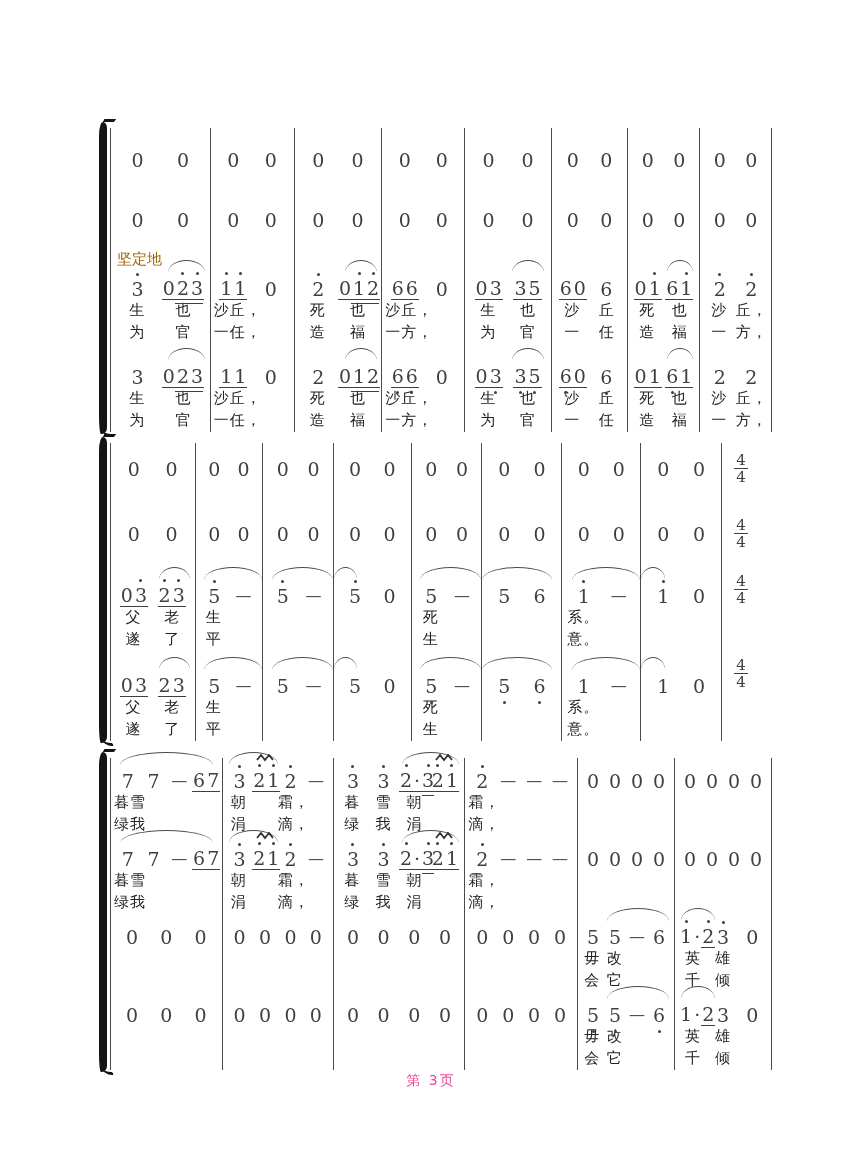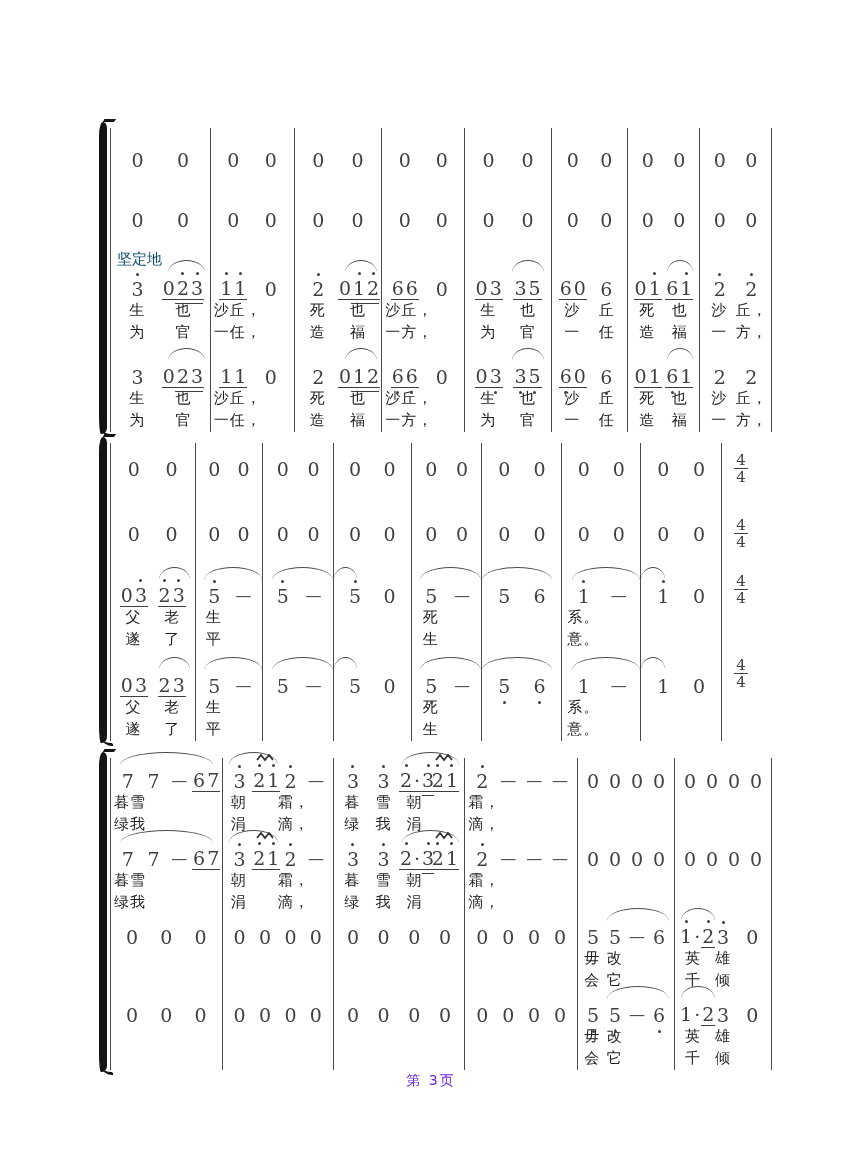--- a/index.html
+++ b/index.html
@@ -17,21 +17,21 @@
            border-radius:4px 4px 5px 2px / 14px 6px 6px 18px;}
   .bracket::before{content:"";position:absolute;top:-3px;left:3px;width:12px;height:5px;
            border-top:3px solid #141414;border-radius:0 0 10px 0;transform:skewX(-30deg);}
   .bracket::after{content:"";position:absolute;bottom:-3px;left:3px;width:10px;height:5px;
            border-bottom:3px solid #141414;border-radius:0 0 0 10px;transform:skewX(25deg);}
   .notesrow{display:flex;align-items:flex-end;position:relative;padding:0 4px;}
   .sysidx0 .sb0 .notesrow{height:64px;align-items:center;}
   .sysidx0 .sb1 .notesrow{height:56px;align-items:center;}
   .sysidx0 .sb2 .notesrow{height:30px;}
   .sysidx0 .sb3 .notesrow{height:44px;}
-  .temporow{height:22px;font-size:15px;line-height:22px;color:#0c4a6e;padding-left:6px;white-space:nowrap;}
+  .temporow{height:22px;font-size:15px;line-height:22px;color:#a16207;padding-left:6px;white-space:nowrap;}
   .sysidx1 .sb0 .notesrow{height:52px;align-items:center;}
   .sysidx1 .sb1 .notesrow{height:78px;align-items:center;}
   .sysidx1 .sb2 .notesrow{height:34px;}
   .sysidx1 .sb3 .notesrow{height:46px;}
   .sysidx2 .notesrow{height:34px;}
   .lyr{display:flex;padding:0 3px;height:22px;line-height:20px;font-size:15px;color:#222;}
   .lc{flex:1;text-align:center;white-space:nowrap;letter-spacing:1px;min-width:0;}
   .beat{flex:1;text-align:center;min-width:0;}
   .tok{position:relative;display:inline-block;white-space:nowrap;}
   .ch{position:relative;display:inline-block;padding:0 1px;font-family:"DejaVu Serif",serif;
@@ -44,21 +44,21 @@
   .ul2{position:absolute;right:1px;bottom:-4px;height:0;border-top:1.4px solid #3f3f3f;}
   .arc{position:absolute;height:12px;bottom:27px;border-top:1.6px solid #4a4a4a;
        border-radius:50% 50% 0 0 / 100% 100% 0 0;}
   .orn{position:absolute;left:50%;transform:translateX(-50%);top:-15px;}
   .ts{display:flex;flex-direction:column;align-items:center;font-family:"DejaVu Serif",serif;
       font-size:15px;color:#3f3f3f;margin:0 auto;}
   .ts .num{line-height:15px;padding:0 2px;}
   .ts .den{line-height:16px;padding:0 2px;border-top:1.2px solid #3f3f3f;}
   .tsrow{justify-content:center;align-items:center !important;}
   .footer{position:absolute;top:1072px;left:0;width:100%;text-align:center;font-size:14px;
-          color:#6d28d9;letter-spacing:2px;}
+          color:#ec4899;letter-spacing:2px;}
 </style>
 </head>
 <body>
 
 <div class="page">
   <div id="score">
       <div class="system sysidx0">
         <div class="bracket"></div>
         <div class="measures">
           <div class="measure" style="flex-grow: 100;">

